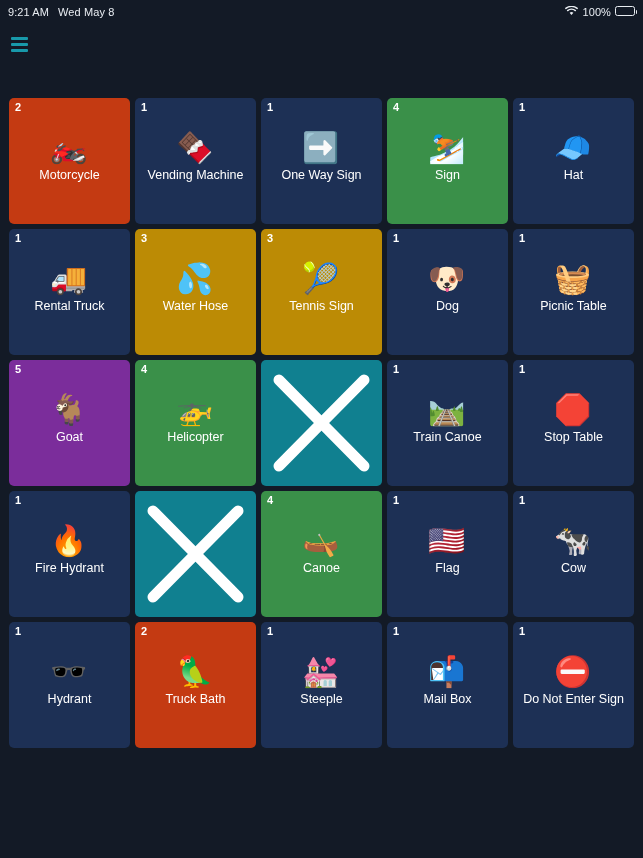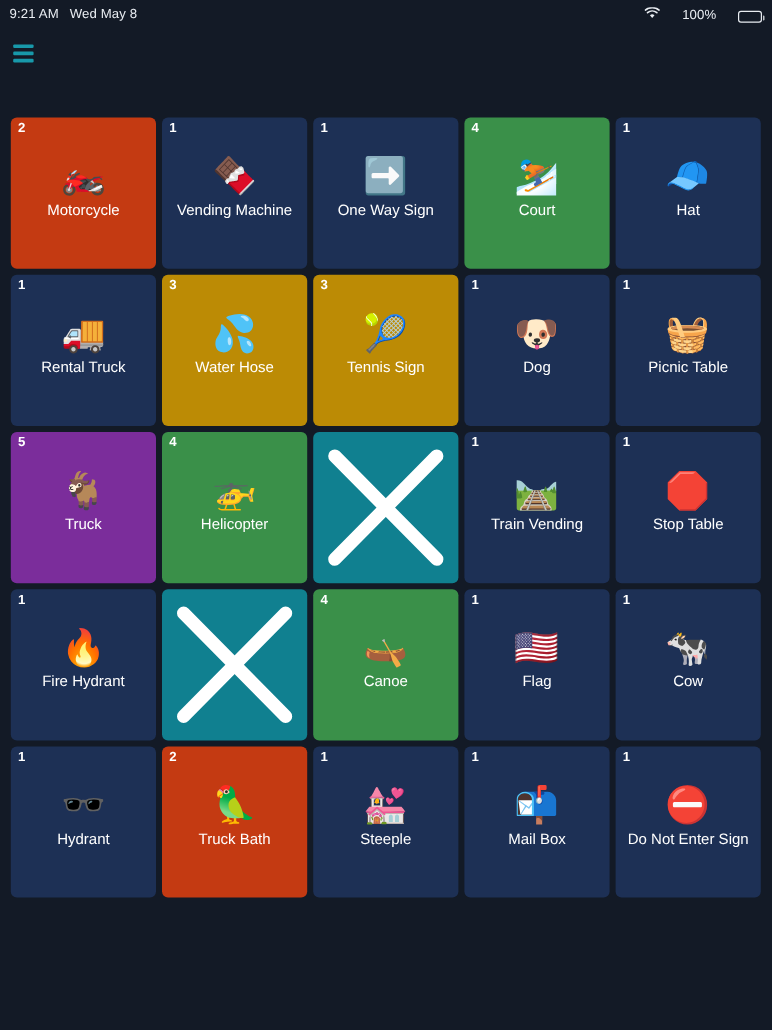--- a/index.html
+++ b/index.html
@@ -14,21 +14,21 @@
   .statusbar{
     height:19px;
     display:flex;
     align-items:center;
     padding:12px 8px;
     color:#e9edf2;
     font-size:11px;
     letter-spacing:.1px;
   }
   .status-left{ display:flex; align-items:center; gap:9px; }
-  .status-right{ margin-left:auto; display:flex; align-items:flex-end; gap:18px; }
+  .status-right{ margin-left:auto; display:flex; align-items:flex-start; gap:4px; }
   .wifi-icon{ display:block; }
   .battery{
     width:20px; height:10px;
     border:1px solid #e9edf2;
     border-radius:2.5px;
     position:relative;
     padding:1.5px;
   }
   .battery::after{
     content:"";
@@ -136,21 +136,21 @@
       <div class="label">Vending Machine</div>
     </div>
     <div class="tile" style="background: rgb(29, 48, 85);">
       <div class="badge">1</div>
       <div class="emoji">➡️</div>
       <div class="label">One Way Sign</div>
     </div>
     <div class="tile" style="background: rgb(58, 144, 73);">
       <div class="badge">4</div>
       <div class="emoji">⛷️</div>
-      <div class="label">Court</div>
+      <div class="label">Sign</div>
     </div>
     <div class="tile" style="background: rgb(29, 48, 85);">
       <div class="badge">1</div>
       <div class="emoji">🧢</div>
       <div class="label">Hat</div>
     </div>
     <div class="tile" style="background: rgb(29, 48, 85);">
       <div class="badge">1</div>
       <div class="emoji">🚚</div>
       <div class="label">Rental Truck</div>
@@ -171,37 +171,37 @@
       <div class="label">Dog</div>
     </div>
     <div class="tile" style="background: rgb(29, 48, 85);">
       <div class="badge">1</div>
       <div class="emoji">🧺</div>
       <div class="label">Picnic Table</div>
     </div>
     <div class="tile" style="background: rgb(123, 45, 155);">
       <div class="badge">5</div>
       <div class="emoji">🐐</div>
-      <div class="label">Truck</div>
+      <div class="label">Goat</div>
     </div>
     <div class="tile" style="background: rgb(58, 144, 73);">
       <div class="badge">4</div>
       <div class="emoji">🚁</div>
       <div class="label">Helicopter</div>
     </div>
     <div class="tile marked" style="background: rgb(16, 128, 144);">
       <svg class="cross" viewBox="0 0 121 126" preserveAspectRatio="none">
         <line x1="18" y1="20" x2="103" y2="106"></line>
         <line x1="103" y1="20" x2="18" y2="106"></line>
       </svg>
     </div>
     <div class="tile" style="background: rgb(29, 48, 85);">
       <div class="badge">1</div>
       <div class="emoji">🛤️</div>
-      <div class="label">Train Vending</div>
+      <div class="label">Train Canoe</div>
     </div>
     <div class="tile" style="background: rgb(29, 48, 85);">
       <div class="badge">1</div>
       <div class="emoji">🛑</div>
       <div class="label">Stop Table</div>
     </div>
     <div class="tile" style="background: rgb(29, 48, 85);">
       <div class="badge">1</div>
       <div class="emoji">🔥</div>
       <div class="label">Fire Hydrant</div>

